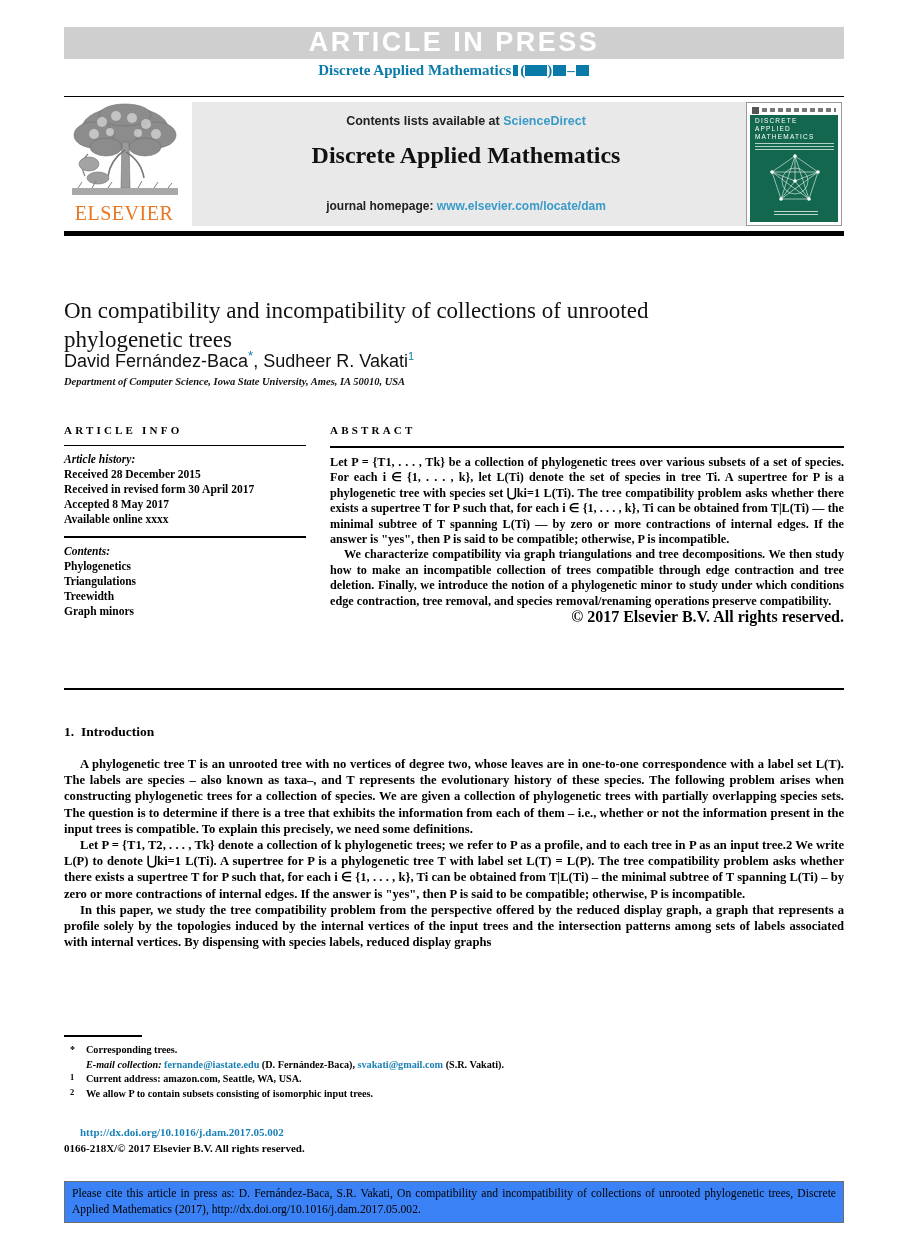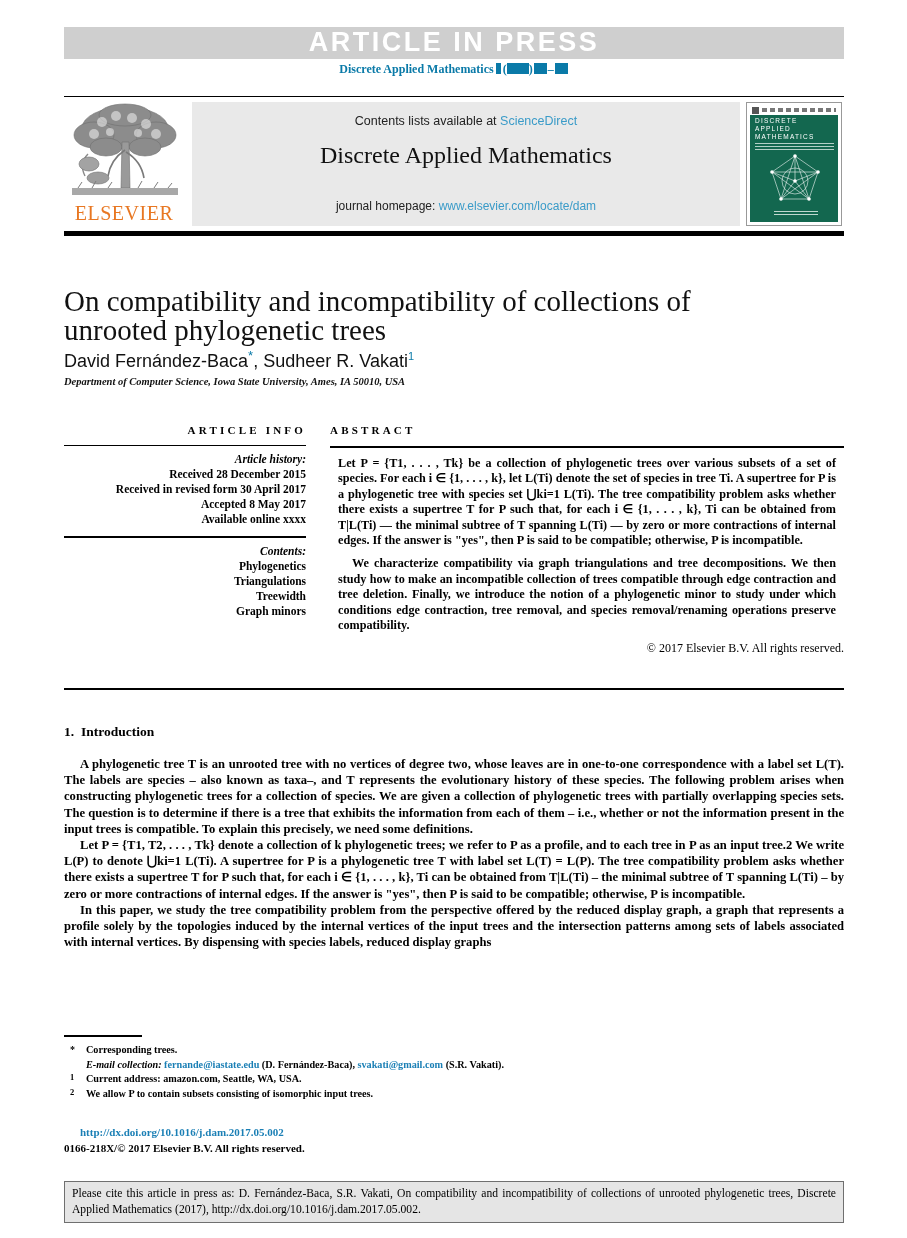--- a/index.html
+++ b/index.html
@@ -22,43 +22,44 @@
     position:absolute;left:0;top:0;width:780px;height:32px;
     line-height:31px;text-align:center;
     font-family:"Liberation Sans", sans-serif;
     font-weight:bold;font-size:27px;letter-spacing:2.5px;
     color:#ffffff;
   }
   .aip-journal{
     position:absolute;left:64px;top:62px;width:780px;
     text-align:center;
     font-family:"Liberation Serif", serif;
-    font-weight:bold;font-size:12px;color:#0a7aa8;
+    font-weight:bold;font-size:15px;color:#0a7aa8;
     white-space:nowrap;
   }
   .blk{display:inline-block;background:#0a7aa8;vertical-align:-1px;}
   .blk.b1{width:5px;height:11px;margin:0 2px;}
   .blk.b2{width:22px;height:11px;}
   .blk.b3{width:13px;height:11px;margin:0 1px;}
 
   
   .mast-rule-top{position:absolute;left:64px;top:96px;width:780px;height:1px;background:#000;}
   .mast{position:absolute;left:64px;top:100px;width:780px;height:128px;}
   .elsevier-logo{
     position:absolute;left:0;top:2px;width:122px;height:124px;
   }
   .tree-svg{position:absolute;left:4px;top:0px;}
   .elsevier-word{
     position:absolute;left:0px;top:100px;width:120px;text-align:center;
     font-family:"Liberation Serif", serif;
     font-size:20px;letter-spacing:0.5px;color:#e87722;
   }
   .mast-center{
-    position:absolute;left:128px;top:2px;width:548px;height:124px;
+    position:absolute;left:128px;top:2px;width:648px;height:124px;
     background:#e9e9e9;
+    font-weight:bold;
   }
   .contents-line{
     position:absolute;left:0;top:12px;width:548px;text-align:center;
     font-family:"Liberation Sans", sans-serif;font-size:12.5px;color:#222;
   }
   .contents-line a{color:#3a9bc8;text-decoration:none;}
   .journal-name{
     position:absolute;left:0;top:40px;width:548px;text-align:center;
     font-family:"Liberation Serif", serif;font-size:24px;color:#111;
   }
@@ -97,36 +98,36 @@
   }
   .cover-graph{position:absolute;left:14px;top:47px;width:62px;height:56px;}
   .cover-foot{
     position:absolute;left:24px;bottom:6px;width:44px;height:5px;
     background:repeating-linear-gradient(180deg,#bfd8cf 0 1px,transparent 1px 3px);
   }
   .mast-rule-bot{position:absolute;left:64px;top:231px;width:780px;height:5px;background:#000;}
 
   
   .title{
-    position:absolute;left:64px;top:287px;width:700px;
-    font-family:"Liberation Serif", serif;
-    font-size:29px;line-height:29px;color:#111;
+    position:absolute;left:64px;top:296px;width:700px;
+    font-family:"Liberation Serif", serif;
+    font-size:23px;line-height:29px;color:#111;
   }
   .authors{
     position:absolute;left:64px;top:348px;width:700px;
     font-family:Liberation Sans, sans-serif;font-size:18px;color:#111;
   }
   .sup-star{color:#0a7aa8;font-size:13px;vertical-align:super;}
   .sup-num{color:#0a7aa8;font-size:11px;vertical-align:super;}
   .affil{
     position:absolute;left:64px;top:376px;width:700px;
     font-family:"Liberation Serif", serif;font-style:italic;
     font-weight:bold;font-size:10.5px;color:#111;
   }
-  .col-left{position:absolute;left:64px;top:424px;width:242px;text-align:right;}
+  .col-left{position:absolute;left:64px;top:424px;width:242px;}
   .col-right{position:absolute;left:330px;top:424px;width:514px;}
 
   .sechead{
     font-family:"Liberation Serif", serif;font-weight:bold;
     font-size:11px;letter-spacing:3.2px;color:#000;
   }
   .hr-thin{height:1px;background:#000;margin:9px 0 6px 0;}
   .hr-med{height:2px;background:#000;margin:9px 0 6px 0;}
   .meta-italic{
     font-family:"Liberation Serif", serif;font-style:italic;font-weight:bold;
@@ -139,25 +140,25 @@
   .kw-line{
     font-family:"Liberation Serif", serif;font-weight:bold;
     font-size:11.5px;line-height:15px;color:#000;
   }
 
   .abstract-body{
     font-family:"Liberation Serif", serif;
     font-weight:bold;font-size:12.2px;line-height:15.4px;
     text-align:justify;color:#000;
   }
-  .abstract-body p{margin:8px;}
+  .abstract-body p{margin:0;}
   .abstract-body p.indent{text-indent:14px;margin-top:0;}
   .copyright{
-    margin-top:6px;text-align:right;
-    font-family:"Liberation Serif", serif;font-weight:normal;font-size:12px;
+    text-align:right;
+    font-family:"Liberation Serif", serif;font-weight:bold;font-size:16px;
   }
   .hr-abs{height:2px;background:#000;margin:10px 0 7px 0;}
 
   .rule-body{position:absolute;left:64px;top:688px;width:780px;height:2px;background:#000;}
 
   
   .intro-head{
     position:absolute;left:64px;top:724px;
     font-family:"Liberation Serif", serif;font-weight:bold;font-size:13.5px;
   }
@@ -189,21 +190,21 @@
     margin-left:16px;
   }
   .issn{
     position:absolute;left:64px;top:1142px;
     font-family:"Liberation Serif", serif;font-weight:bold;font-size:11px;color:#000;
   }
 
   
   .cite-box{
     position:absolute;left:64px;top:1181px;width:780px;height:42px;
-    background:#e5e5e5;border:1px solid #6f6f6f;box-sizing:border-box;
+    background:#3b82f6;border:1px solid #6f6f6f;box-sizing:border-box;
     padding:4px 7px;
     font-family:"Liberation Serif", serif;font-size:11.6px;line-height:16px;
     color:#000;text-align:justify;
   }
 </style>
 </head>
 <body>
 
 <div class="page">
 

